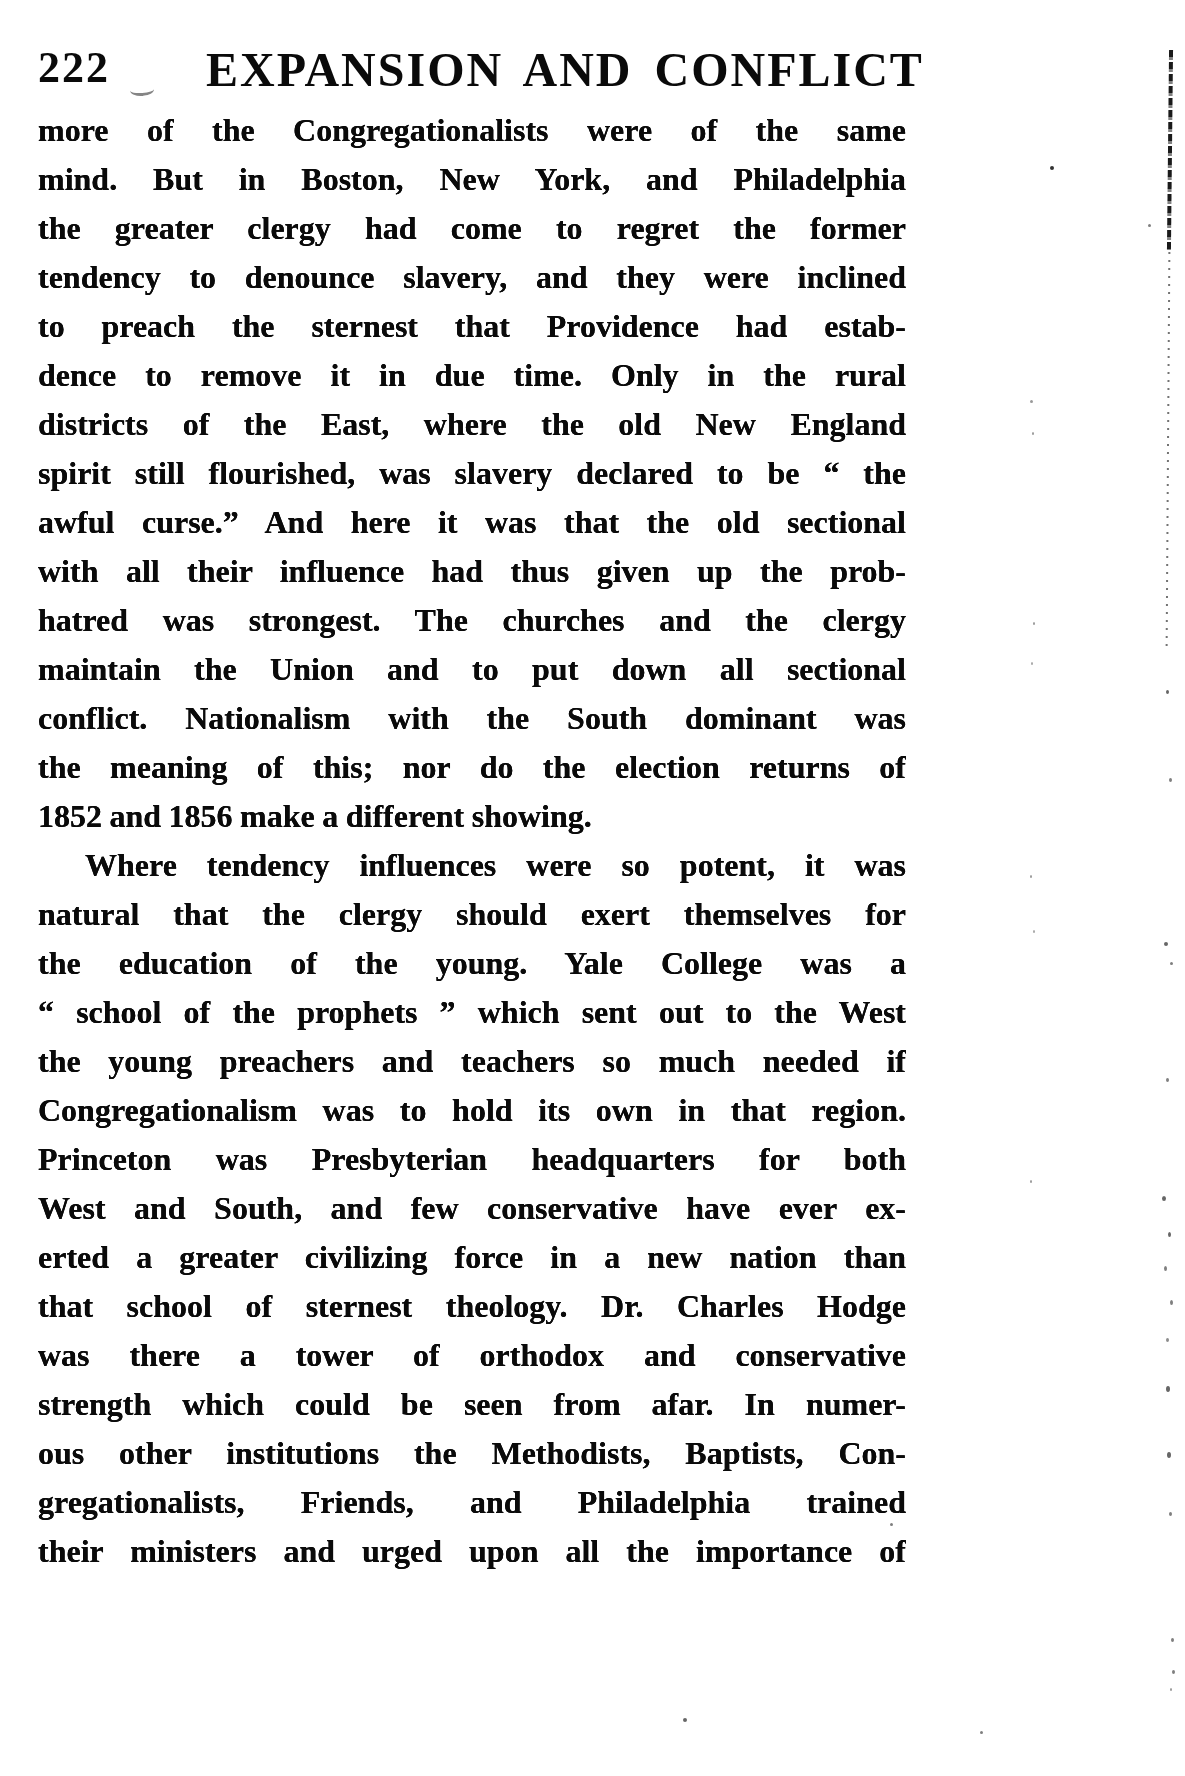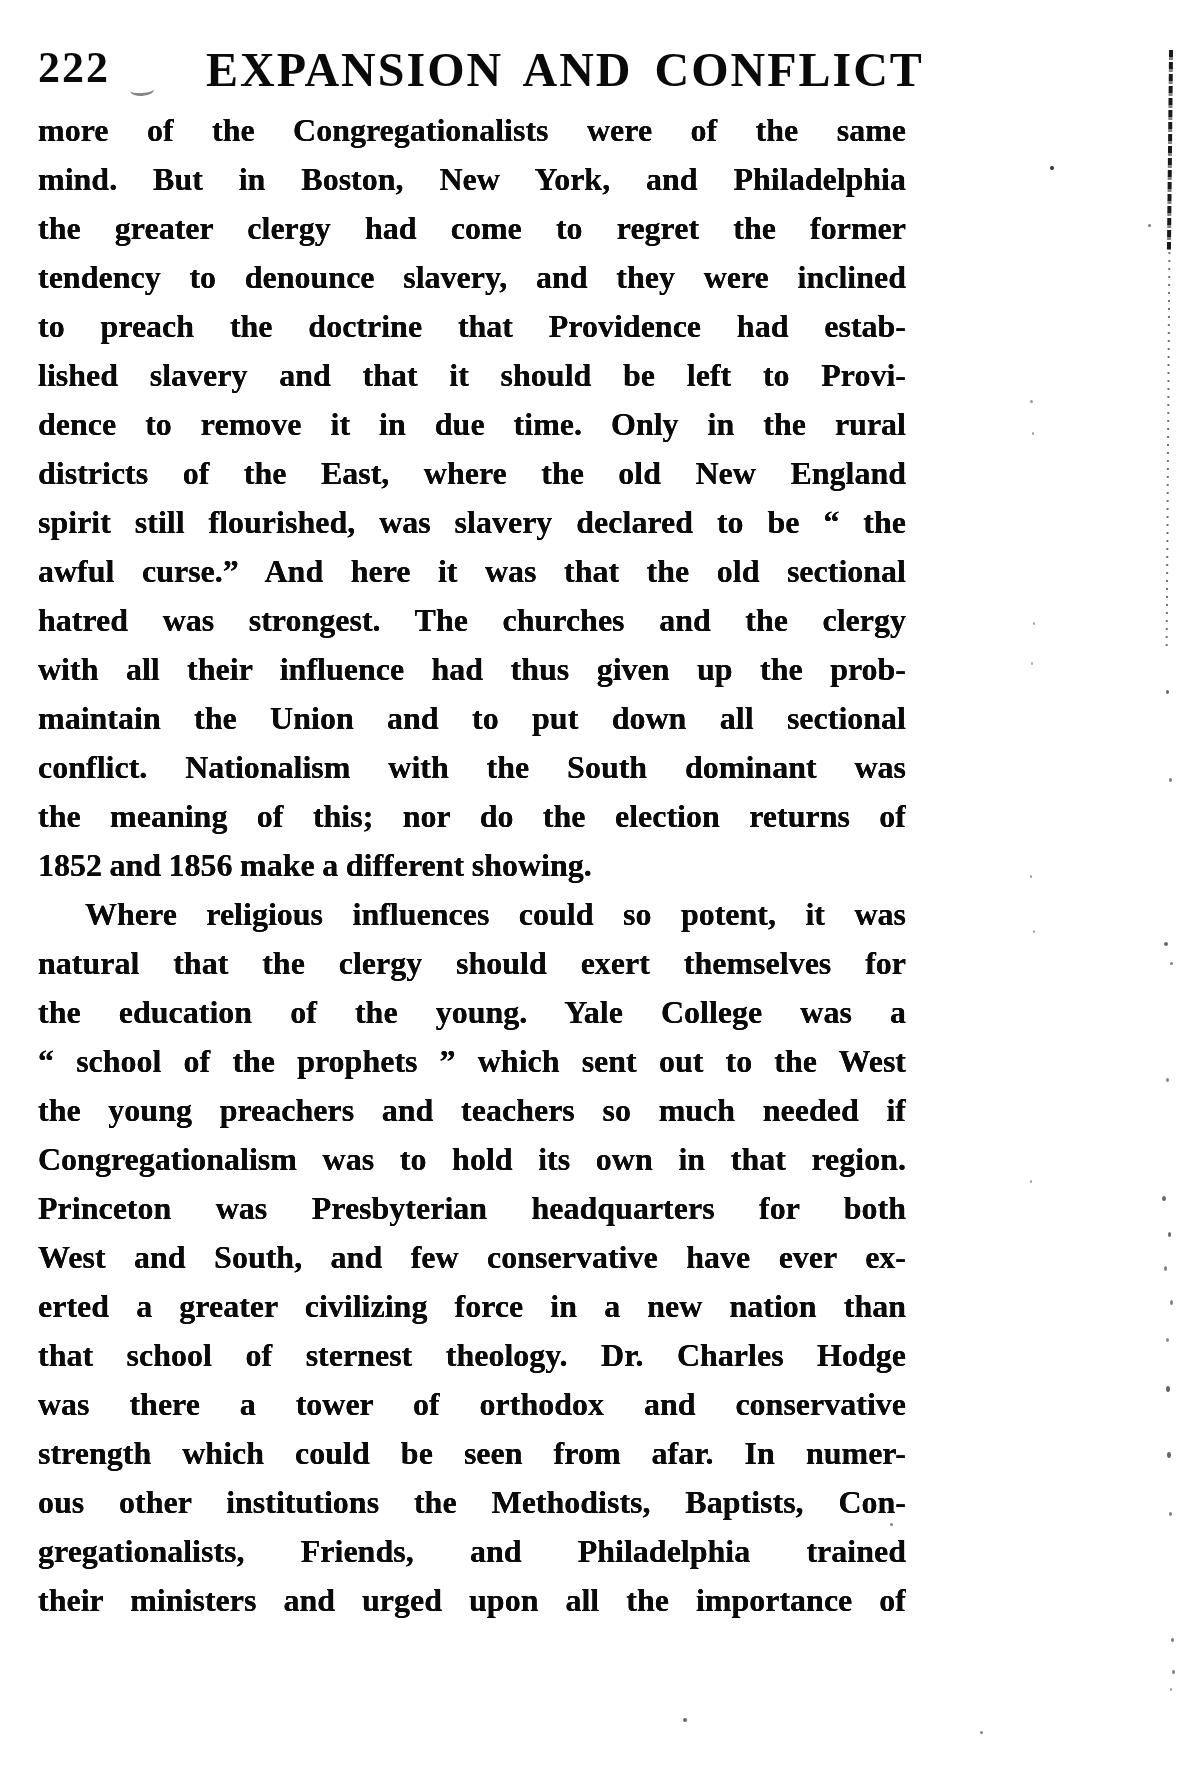--- a/index.html
+++ b/index.html
@@ -119,35 +119,34 @@
   </div>
 
   <div class="smudge"></div>
 
   <div class="text-block">
       <div class="para">
         <div class="line">more of the Congregationalists were of the same</div>
         <div class="line">mind. But in Boston, New York, and Philadelphia</div>
         <div class="line">the greater clergy had come to regret the former</div>
         <div class="line">tendency to denounce slavery, and they were inclined</div>
-        <div class="line">to preach the doctrine that Providence had estab-</div>
-        <div class="line">lished slavery and that it should be left to Provi-</div>
+        <div class="line">to preach the sternest that Providence had estab-</div>
         <div class="line">dence to remove it in due time. Only in the rural</div>
         <div class="line">districts of the East, where the old New England</div>
         <div class="line">spirit still flourished, was slavery declared to be “ the</div>
         <div class="line">awful curse.” And here it was that the old sectional</div>
+        <div class="line">with all their influence had thus given up the prob-</div>
         <div class="line">hatred was strongest. The churches and the clergy</div>
-        <div class="line">with all their influence had thus given up the prob-</div>
         <div class="line">maintain the Union and to put down all sectional</div>
         <div class="line">conflict. Nationalism with the South dominant was</div>
         <div class="line">the meaning of this; nor do the election returns of</div>
         <div class="line last">1852 and 1856 make a different showing.</div>
       </div>
       <div class="para">
-        <div class="line first-indent">Where religious influences could so potent, it was</div>
+        <div class="line first-indent">Where tendency influences were so potent, it was</div>
         <div class="line">natural that the clergy should exert themselves for</div>
         <div class="line">the education of the young. Yale College was a</div>
         <div class="line">“ school of the prophets ” which sent out to the West</div>
         <div class="line">the young preachers and teachers so much needed if</div>
         <div class="line">Congregationalism was to hold its own in that region.</div>
         <div class="line">Princeton was Presbyterian headquarters for both</div>
         <div class="line">West and South, and few conservative have ever ex-</div>
         <div class="line">erted a greater civilizing force in a new nation than</div>
         <div class="line">that school of sternest theology. Dr. Charles Hodge</div>
         <div class="line">was there a tower of orthodox and conservative</div>

